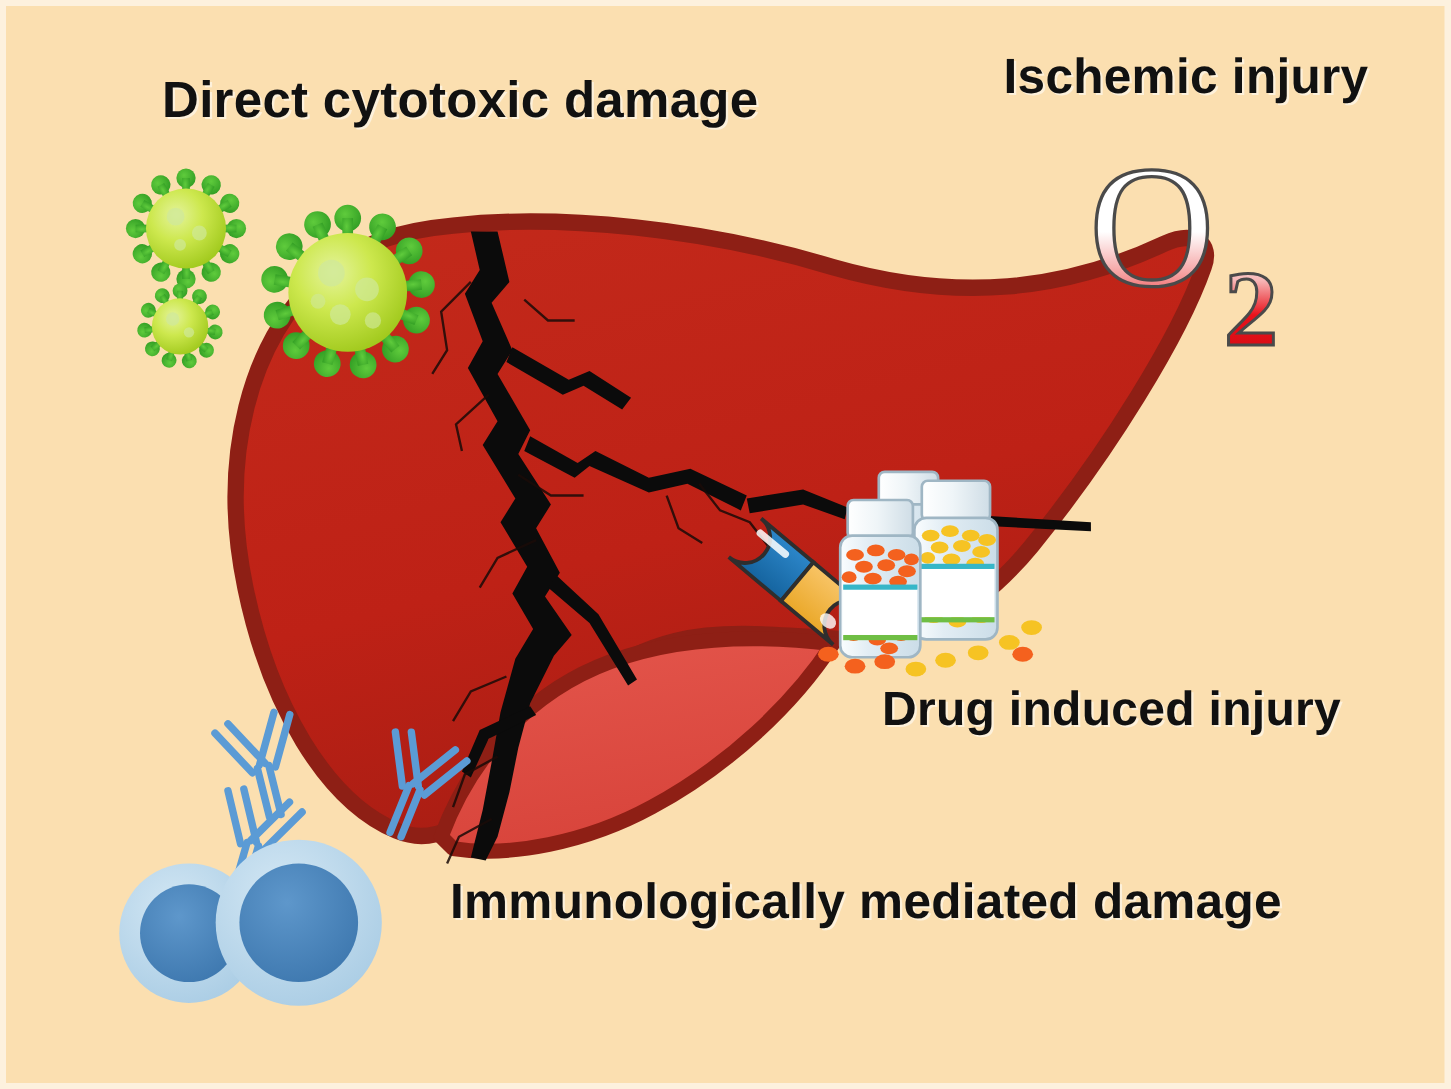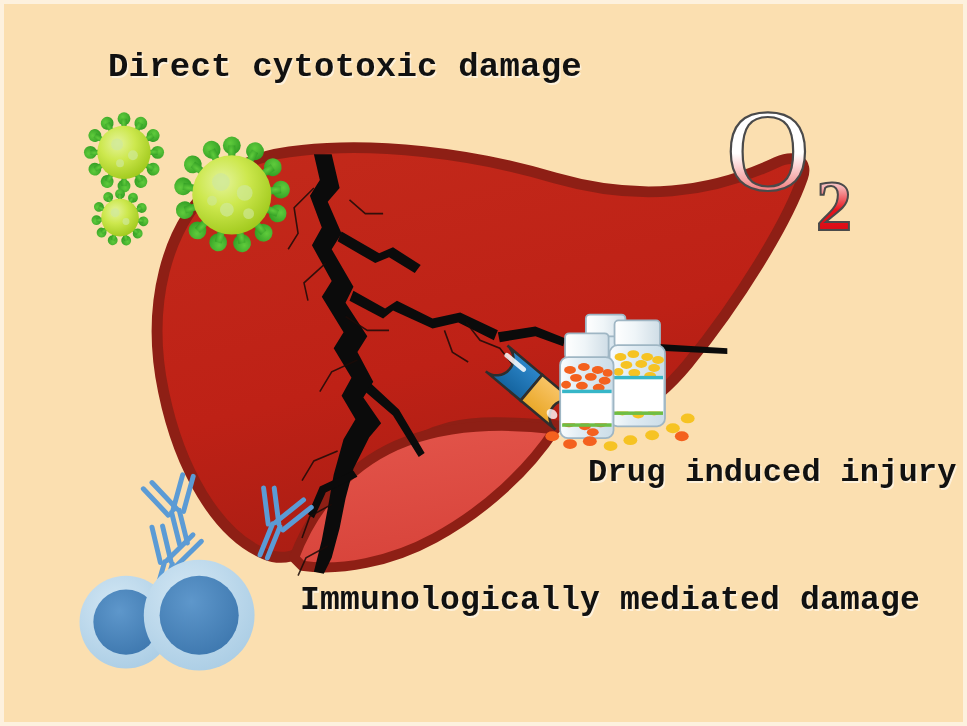--- a/index.html
+++ b/index.html
@@ -21,21 +21,21 @@
     overflow: hidden;
   }
   #artboard {
     position: absolute;
     inset: 0;
     width: 100%;
     height: 100%;
   }
   .label {
     position: absolute;
-    font-family: Liberation Mono, monospace;
+    font-family: Liberation Sans, sans-serif;
     font-weight: bold;
     color: #111111;
     white-space: nowrap;
     letter-spacing: 0.2px;
     text-shadow: 1.5px 1.5px 0 rgba(255,255,255,0.55);
     user-select: none;
   }
   #label-cytotoxic {
     left: 104px;
     top: 44px;
@@ -479,18 +479,19 @@
           <stop offset="100%" stop-color="#D00A12"></stop>
         </linearGradient>
       </defs>
       <text x="4" y="90" font-family="'Liberation Serif', serif" font-size="116" fill="url(#o2fill)" stroke="#4A4A4A" stroke-width="2.2">O</text>
       <text x="94" y="130" font-family="'Liberation Serif', serif" font-size="72" font-weight="bold" fill="url(#subfill)" stroke="#4A4A4A" stroke-width="2">2</text>
     </svg>
   </div>
 
   <div class="label" id="label-cytotoxic">Direct cytotoxic damage</div>
 
+  <div class="label" id="label-ischemic">Ischemic injury</div>
 
   <div class="label" id="label-drug">Drug induced injury</div>
 
   <div class="label" id="label-immuno">Immunologically mediated damage</div>
 
 </div>
 
 </body></html>

